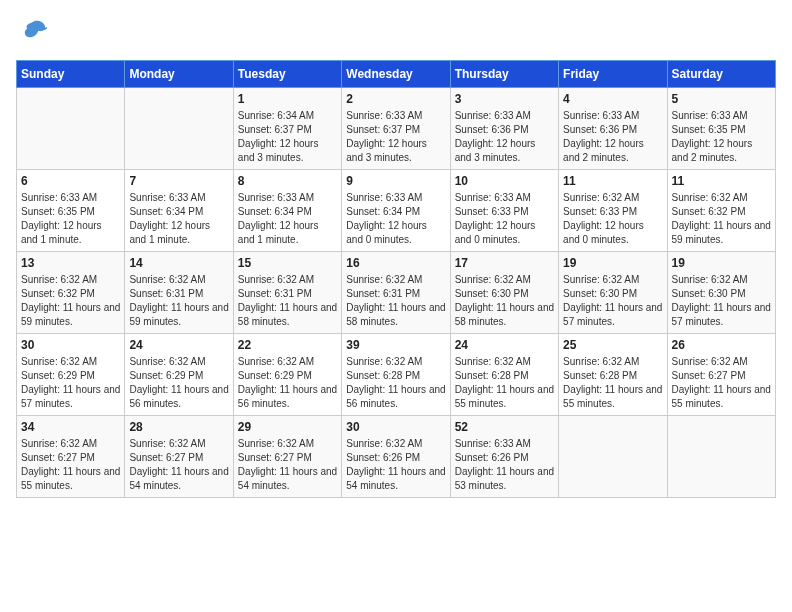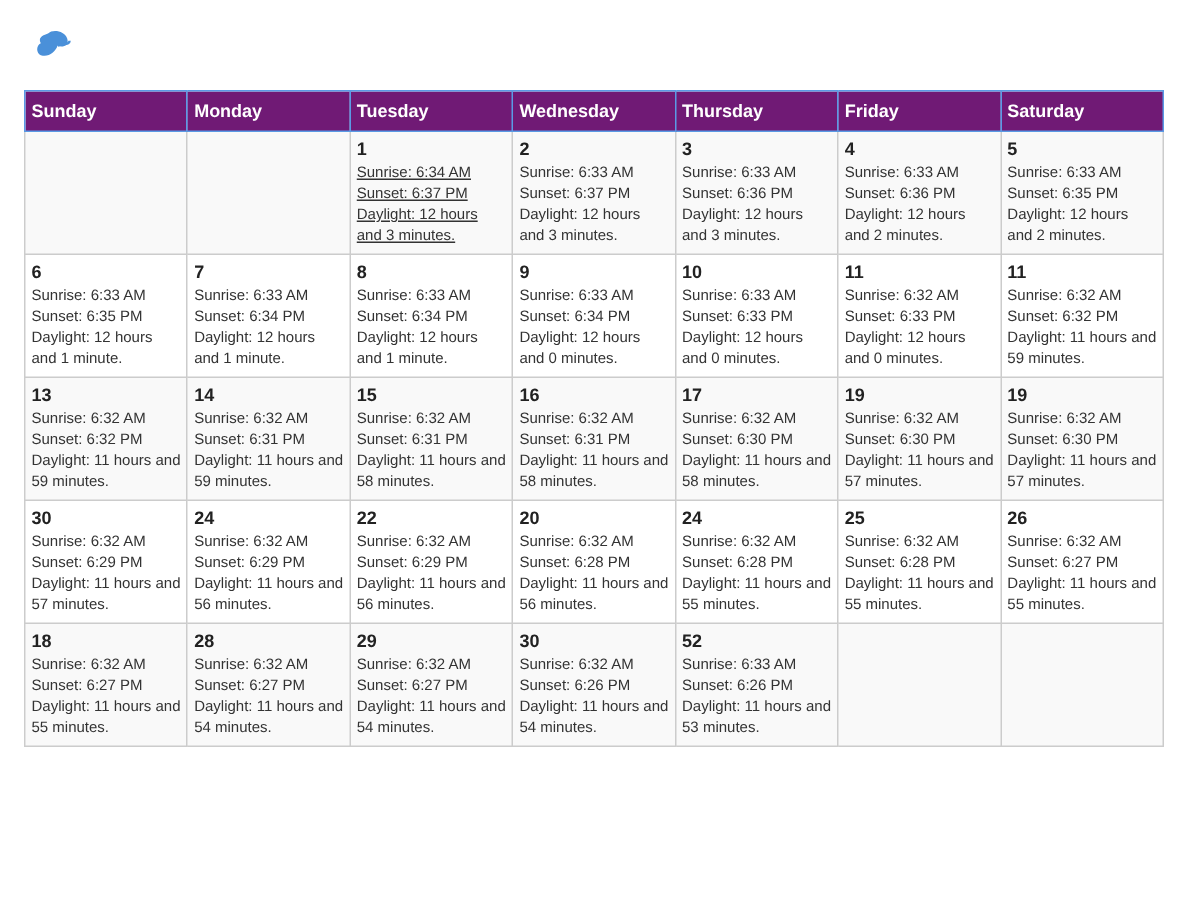--- a/index.html
+++ b/index.html
@@ -34,21 +34,21 @@
     .subtitle {
       font-size: 14px;
       color: #555;
     }
     table {
       width: 100%;
       border-collapse: collapse;
       font-size: 11px;
     }
     thead tr th {
-      background: #701a75;
+      background: #1d4ed8;
       color: #fff;
       padding: 6px 4px;
       text-align: left;
       font-size: 12px;
       font-weight: bold;
       border: 1px solid #5a9ae5;
     }
     tbody tr td {
       border: 1px solid #ccc;
       vertical-align: top;
@@ -103,21 +103,21 @@
         <th>Friday</th>
         <th>Saturday</th>
       </tr>
   </thead>
   <tbody id="calendar-body">
       <tr>
         <td class="empty-cell"></td>
         <td class="empty-cell"></td>
         <td>
           <div class="day-num">1</div>
-          <div class="day-info" style="white-space: pre-line; text-decoration: underline;">Sunrise: 6:34 AM
+          <div class="day-info" style="white-space: pre-line;">Sunrise: 6:34 AM
 Sunset: 6:37 PM
 Daylight: 12 hours and 3 minutes.</div>
         </td>
         <td>
           <div class="day-num">2</div>
           <div class="day-info" style="white-space: pre-line;">Sunrise: 6:33 AM
 Sunset: 6:37 PM
 Daylight: 12 hours and 3 minutes.</div>
         </td>
         <td>
@@ -240,21 +240,21 @@
 Sunset: 6:29 PM
 Daylight: 11 hours and 56 minutes.</div>
         </td>
         <td>
           <div class="day-num">22</div>
           <div class="day-info" style="white-space: pre-line;">Sunrise: 6:32 AM
 Sunset: 6:29 PM
 Daylight: 11 hours and 56 minutes.</div>
         </td>
         <td>
-          <div class="day-num">20</div>
+          <div class="day-num">39</div>
           <div class="day-info" style="white-space: pre-line;">Sunrise: 6:32 AM
 Sunset: 6:28 PM
 Daylight: 11 hours and 56 minutes.</div>
         </td>
         <td>
           <div class="day-num">24</div>
           <div class="day-info" style="white-space: pre-line;">Sunrise: 6:32 AM
 Sunset: 6:28 PM
 Daylight: 11 hours and 55 minutes.</div>
         </td>
@@ -266,21 +266,21 @@
         </td>
         <td>
           <div class="day-num">26</div>
           <div class="day-info" style="white-space: pre-line;">Sunrise: 6:32 AM
 Sunset: 6:27 PM
 Daylight: 11 hours and 55 minutes.</div>
         </td>
       </tr>
       <tr>
         <td>
-          <div class="day-num">18</div>
+          <div class="day-num">34</div>
           <div class="day-info" style="white-space: pre-line;">Sunrise: 6:32 AM
 Sunset: 6:27 PM
 Daylight: 11 hours and 55 minutes.</div>
         </td>
         <td>
           <div class="day-num">28</div>
           <div class="day-info" style="white-space: pre-line;">Sunrise: 6:32 AM
 Sunset: 6:27 PM
 Daylight: 11 hours and 54 minutes.</div>
         </td>

